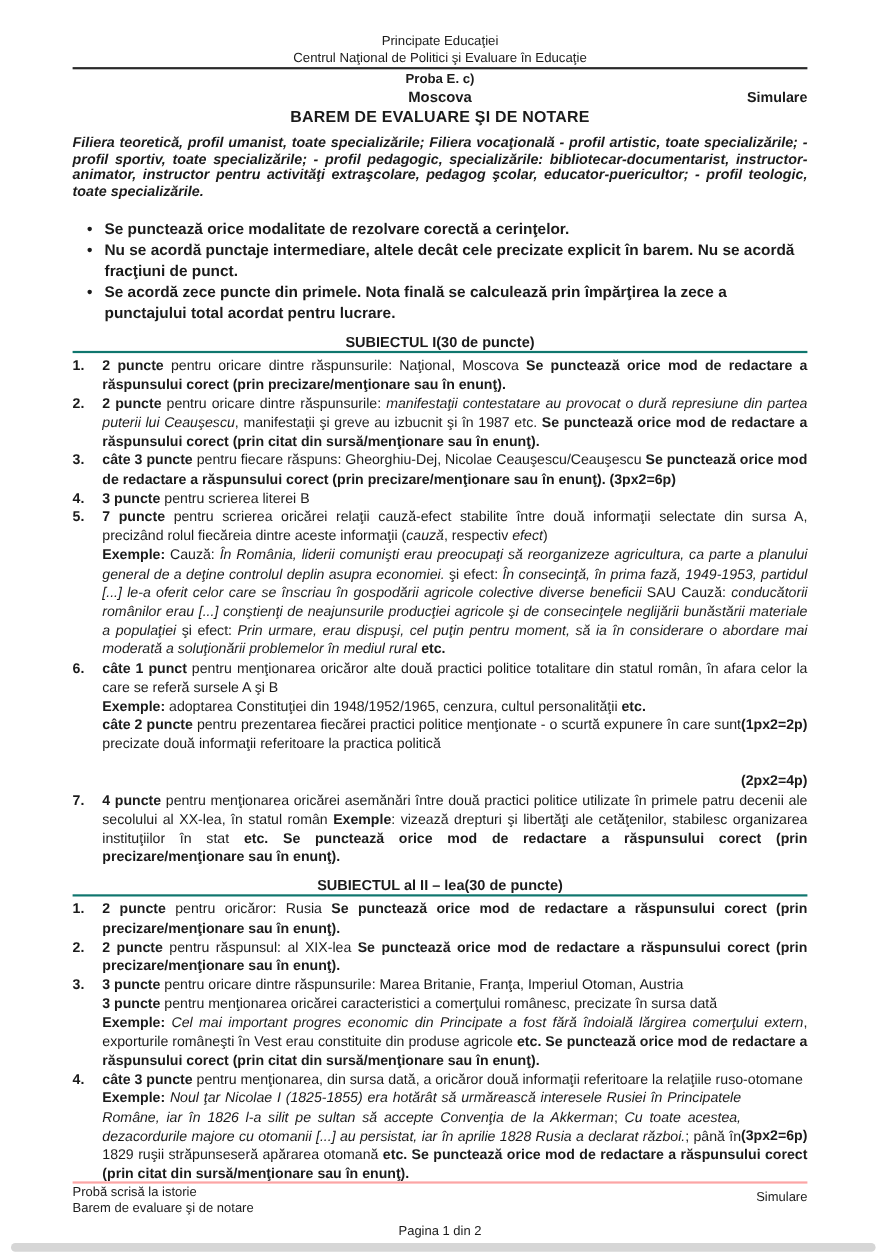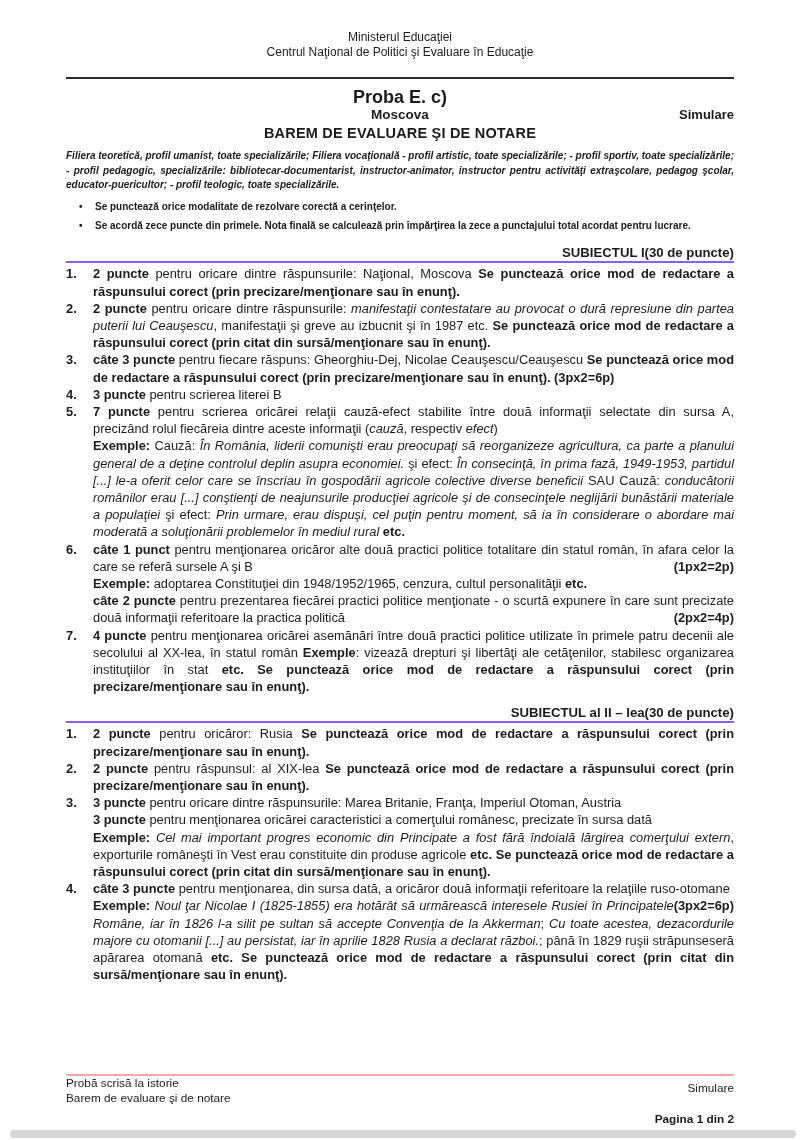--- a/index.html
+++ b/index.html
@@ -7,74 +7,75 @@
     position:relative;
     width:800px;height:1140px;
     background:#ffffff;
     font-family:"Liberation Sans", sans-serif;
     color:#1b1b1b;
     overflow:hidden;
   }
   .content{padding:30px 66px 0 66px;}
   .center{text-align:center;}
   .ministry{font-size:12px;line-height:15px;}
-  .head-rule{border-bottom:2px solid #2a2a2a;padding-bottom:17px;}
+  .head-rule{border-bottom:2px solid #2a2a2a;padding-bottom:1px;}
   .exam-title{font-size:16px;font-weight:bold;margin-top:7px;line-height:19px;}
-  .proba{font-size:18px;font-weight:bold;margin-top:10px;line-height:17px;}
+  .proba{font-size:12px;font-weight:bold;margin-top:0;line-height:17px;}
   .subject-row{position:relative;font-weight:bold;font-size:13.5px;line-height:17px;}
   .subject-row .variant{position:absolute;right:0;top:0;font-size:13px;}
   .barem-title{font-size:14.5px;font-weight:bold;margin-top:1px;line-height:18px;letter-spacing:.2px;}
   .filiera{
-    font-size:10px;font-weight:bold;font-style:italic;
-    text-align:justify;line-height:14.6px;margin:7px 0 5px 0;
+    font-size:13px;font-weight:bold;font-style:italic;
+    text-align:justify;line-height:14.6px;margin:7px 0 18px 0;
   }
-  .rules{list-style:none;margin:2px 0 4px 0;padding:0;font-weight:bold;font-size:10px;line-height:18.8px;}
+  .rules{list-style:none;margin:2px 0 4px 0;padding:0;font-weight:bold;font-size:14px;line-height:18.8px;}
   .rules li{position:relative;padding-left:29px;text-align:left;}
   .rules li::before{content:"\2022";position:absolute;left:13px;}
   .sec-head{
-    display:flex;justify-content:flex-end;
+    display:flex;justify-content:center;
     font-weight:bold;font-size:13.2px;line-height:17px;
-    border-bottom:2px solid #8b5cf6;margin-top:9px;margin-bottom:2px;
+    border-bottom:2px solid #0f766e;margin-top:9px;margin-bottom:2px;
   }
   .item{display:flex;font-size:12.85px;line-height:17.2px;}
   .item .num{width:27px;flex:none;font-weight:bold;}
   .item .body{flex:1;margin:0;text-align:justify;}
   .b{font-weight:bold;}
   .i{font-style:italic;}
-  .tag-right{float:right;font-weight:bold;}
+  .tag-right{float:right;font-weight:bold;margin-top:34px;}
   .footer{
     position:absolute;left:66px;right:66px;top:1074px;
     border-top:2px solid #fca5a5;padding-top:0;
     font-size:11.8px;line-height:14.5px;
   }
   .footer .f-right{position:absolute;right:0;top:5px;}
-  .footer .page-num{text-align:right;margin-top:7px;font-weight:bold;}
+  .footer .page-num{text-align:center;margin-top:7px;}
   .scrollbar{
     position:absolute;left:10px;right:4px;bottom:2px;height:8px;
     background:#d6d6d6;border-radius:4px;
   }
 </style>
 </head>
 <body>
 
 <div class="page">
   <div class="content">
 
     <header>
-      <div class="center ministry">Ministerul Educaţiei</div>
+      <div class="center ministry">Principate Educaţiei</div>
       <div class="center ministry head-rule">Centrul Naţional de Politici şi Evaluare în Educaţie</div>
       <div class="center proba">Proba E. c)</div>
       <div class="subject-row">
         <div class="center">Moscova</div>
         <span class="variant">Simulare</span>
       </div>
       <div class="center barem-title">BAREM DE EVALUARE ŞI DE NOTARE</div>
       <p class="filiera">Filiera teoretică, profil umanist, toate specializările; Filiera vocaţională - profil artistic, toate specializările; - profil sportiv, toate specializările; - profil pedagogic, specializările: bibliotecar-documentarist, instructor-animator, instructor pentru activităţi extraşcolare, pedagog şcolar, educator-puericultor; - profil teologic, toate specializările.</p>
       <ul class="rules">
           <li>Se punctează orice modalitate de rezolvare corectă a cerinţelor.</li>
+          <li>Nu se acordă punctaje intermediare, altele decât cele precizate explicit în barem. Nu se acordă fracţiuni de punct.</li>
           <li>Se acordă zece puncte din primele. Nota finală se calculează prin împărţirea la zece a punctajului total acordat pentru lucrare.</li>
         </ul>
     </header>
 
     <main>
         <section>
           <div class="sec-head">
             <span>SUBIECTUL I</span>
             <span>(30 de puncte)</span>
           </div>

